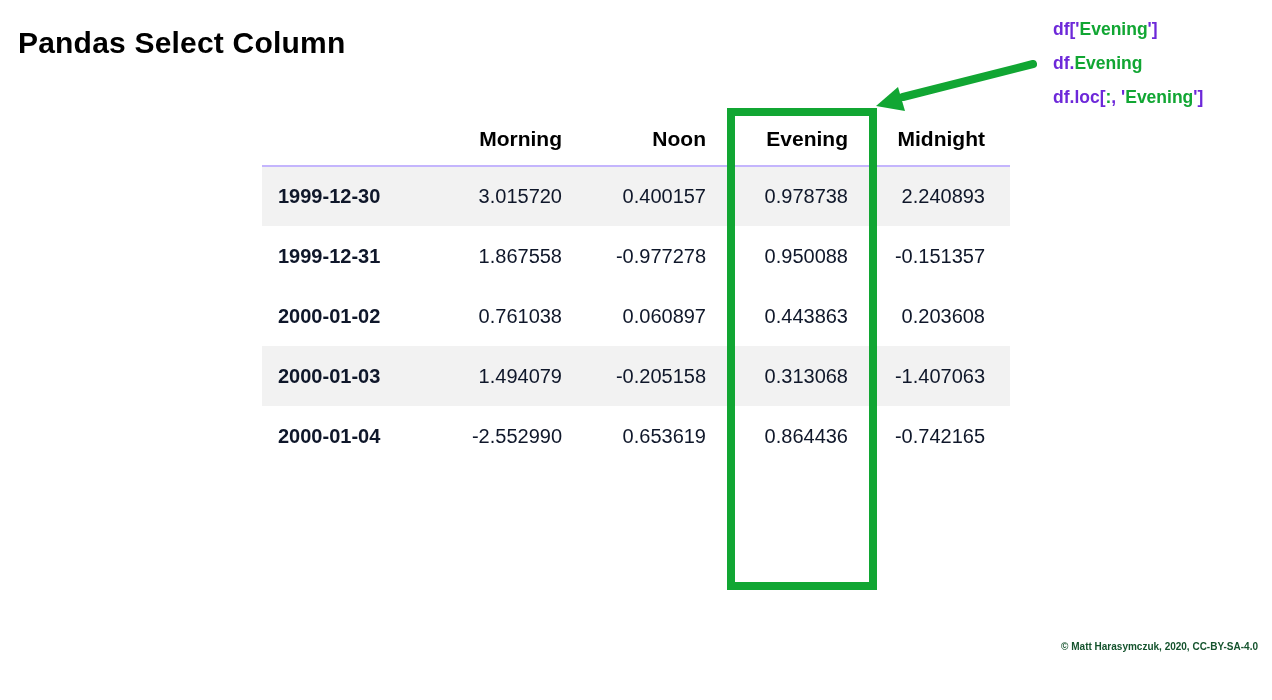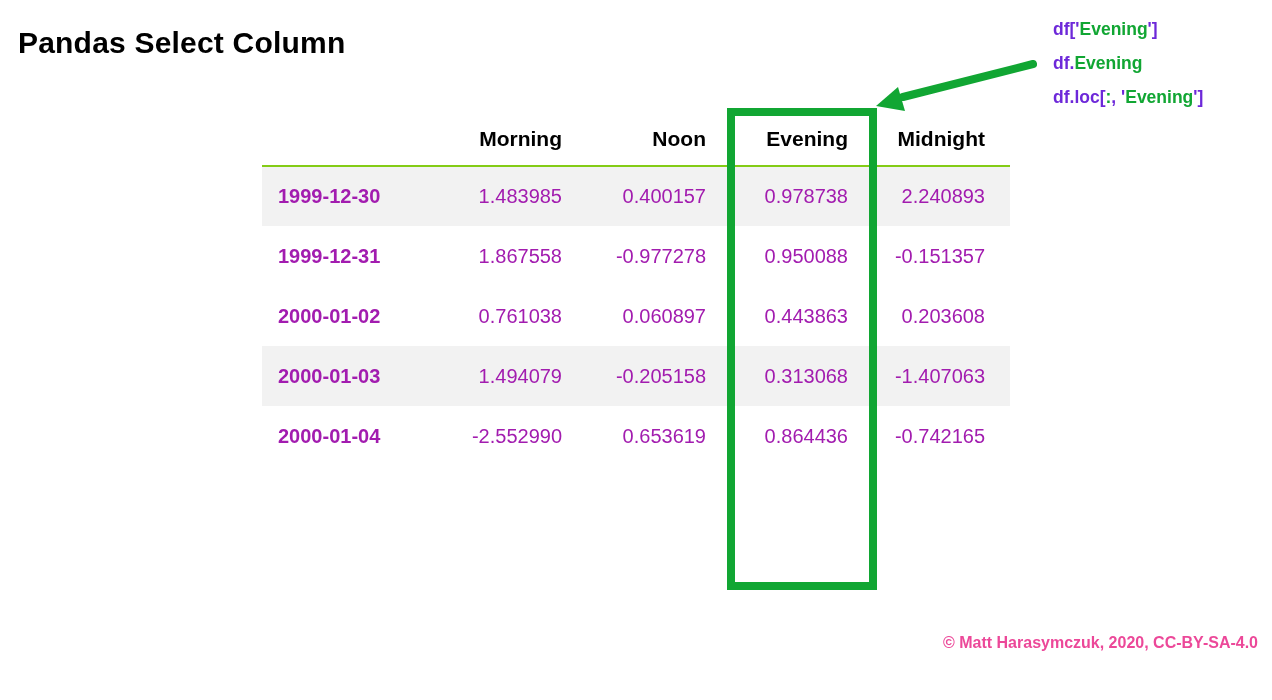--- a/index.html
+++ b/index.html
@@ -24,40 +24,40 @@
   .overlay { position:absolute; left:0; top:0; width:1272px; height:700px; pointer-events:none; }
   
   table.df {
     position:absolute; left:262px; top:112px;
     border-collapse:collapse; table-layout:fixed; width:748px;
   }
   table.df th, table.df td { margin:0; vertical-align:middle; }
   table.df thead th {
     height:53px; font-size:21px; font-weight:bold;
     text-align:right; padding:0 25px 0 0;
-    border-bottom:2px solid #84cc16;
+    border-bottom:2px solid #c4b5fd;
   }
   table.df thead th.idx-h { padding:0; }
   table.df tbody tr { height:60px; }
   table.df tbody tr.stripe { background:var(--stripe); }
   table.df tbody td {
-    font-size:20px; text-align:right; padding:0 25px 0 0; color:#a21caf;
+    font-size:20px; text-align:right; padding:0 25px 0 0; color:#0f172a;
   }
   table.df tbody td.idx {
     font-weight:bold; text-align:left; padding:0 0 0 16px;
   }
   
   .hl-box {
     position:absolute; left:727px; top:108px; width:150px; height:482px;
     border:8px solid var(--accent); box-sizing:border-box;
     pointer-events:none; background:transparent;
   }
   .copyright {
     position:absolute; right:14px; bottom:12px;
-    font-size:16px; font-weight:bold; color:#ec4899;
+    font-size:10px; font-weight:bold; color:#14532d;
   }
 </style>
 </head>
 <body>
 
 <div class="slide">
 
   <div class="title">Pandas Select Column</div>
 
   <div class="code"><div><span class="seg-ink">df['</span><span class="seg-accent">Evening</span><span class="seg-ink">']</span></div><div><span class="seg-ink">df.</span><span class="seg-accent">Evening</span></div><div><span class="seg-ink">df.loc[</span><span class="seg-accent">:</span><span class="seg-ink">, '</span><span class="seg-accent">Evening</span><span class="seg-ink">']</span></div></div>
@@ -80,21 +80,21 @@
           <th class="idx-h"></th>
           <th>Morning</th>
           <th>Noon</th>
           <th>Evening</th>
           <th>Midnight</th>
         </tr>
     </thead>
     <tbody>
         <tr class="stripe">
           <td class="idx">1999-12-30</td>
-          <td>1.483985</td>
+          <td>3.015720</td>
           <td>0.400157</td>
           <td>0.978738</td>
           <td>2.240893</td>
         </tr>
         <tr>
           <td class="idx">1999-12-31</td>
           <td>1.867558</td>
           <td>-0.977278</td>
           <td>0.950088</td>
           <td>-0.151357</td>

